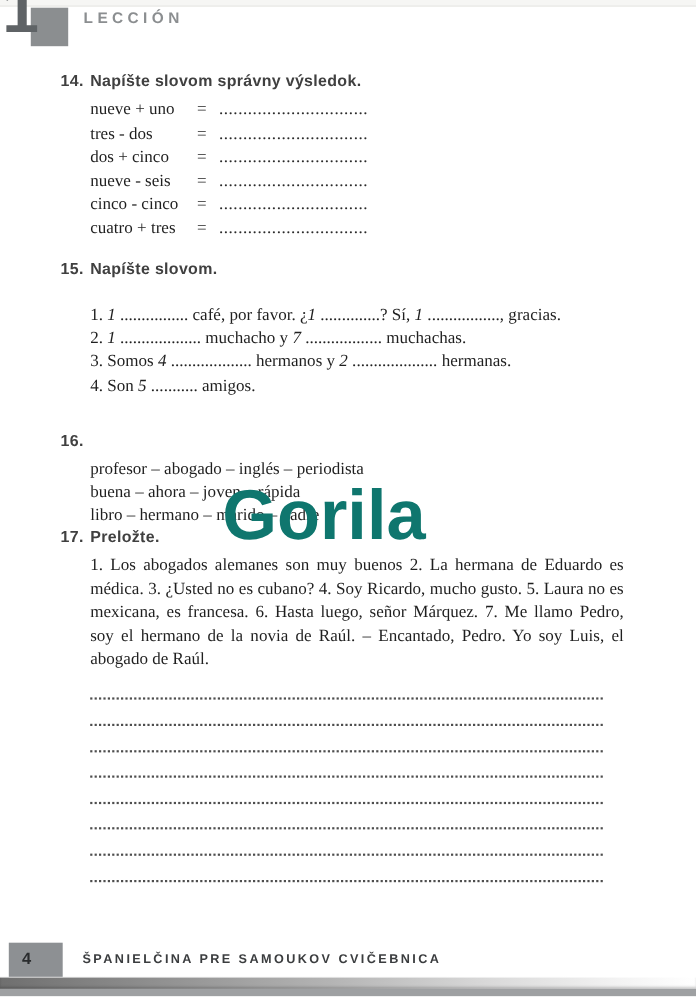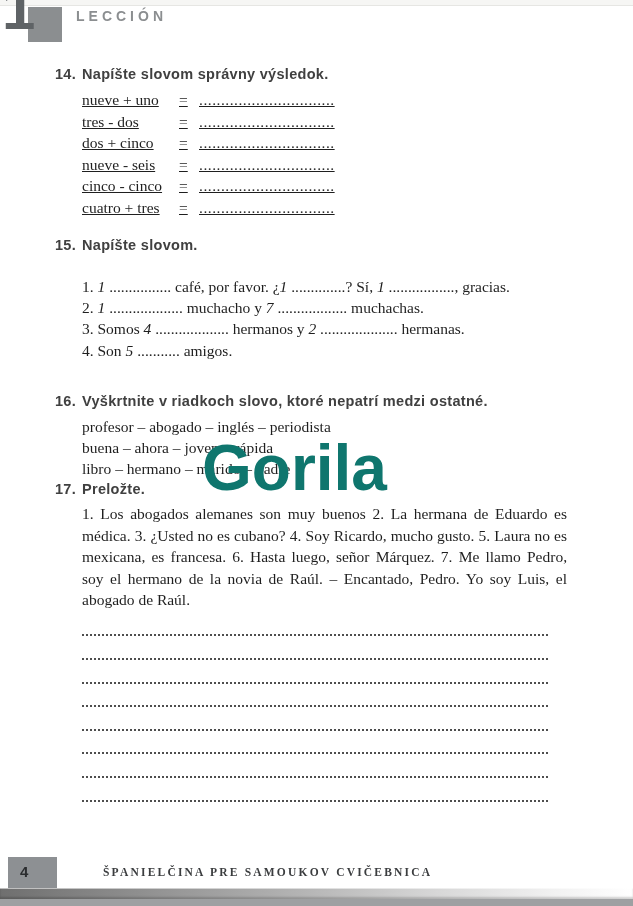--- a/index.html
+++ b/index.html
@@ -23,21 +23,21 @@
 
   
   .content { position:absolute; left:55px; top:64px; width:512px; }
   .exercise { margin-top:0; }
   .ex-heading { display:flex; font-family:"Liberation Sans","DejaVu Sans",sans-serif;
     font-weight:bold; font-size:14.5px; color:#404040; letter-spacing:0.3px; line-height:21px; }
   .ex-num { width:27px; flex:none; }
   .ex-body { margin-left:27px; font-size:15.5px; line-height:21.6px; }
 
   .ex14 .ex-body { margin-top:4px; }
-  .eq-row { display:flex; white-space:nowrap;text-decoration:underline; }
+  .eq-row { display:flex; white-space:nowrap; }
   .eq-expr { width:97px; flex:none; }
   .eq-sign { width:20px; flex:none; }
   .eq-dots { letter-spacing:0.5px; color:#2a2a2a; }
 
   .ex15 { margin-top:16px; }
   .ex15 .ex-body { margin-top:20px; line-height:21.4px; }
   .ex15 em { font-style:italic; }
 
   .ex16 { margin-top:30px; }
   .ex16 .ex-body { margin-top:5px; line-height:20.7px; }
@@ -54,22 +54,22 @@
 
   
   .page-footer { position:absolute; left:0; bottom:0; width:633px; }
   .footer-row { position:relative; height:31px; background:#ffffff; }
   .page-number-box { position:absolute; left:8px; top:0; width:49px; height:31px;
     background:#8d9093; }
   .page-number { display:block; padding-left:12px; line-height:30px;
     font-family:"Liberation Sans","DejaVu Sans",sans-serif; font-weight:bold;
     font-size:15px; color:#2a2c2e; }
   .book-title { position:absolute; left:75px; top:0; line-height:31px;
-    font-family:Liberation Serif, serif; font-weight:bold;
-    font-size:11.5px; letter-spacing:2.2px; color:#3b3d3f;margin-left:28px; }
+    font-family:Liberation Sans, sans-serif; font-weight:bold;
+    font-size:11.5px; letter-spacing:2.2px; color:#3b3d3f; }
   .gradient-bar { height:11px;
     background:linear-gradient(90deg,#6f6f6f 0%,#8f8f8f 22%,#b5b5b5 48%,#d9d9d9 70%,#f2f2f2 88%,#ffffff 100%);
     box-shadow:inset 0 1px 0 rgba(255,255,255,0.55), inset 0 -2px 2px rgba(0,0,0,0.18); }
   .bottom-strip { height:7px; background:#9ea0a2; }
 </style>
 </head>
 <body>
 
 <div class="page">
 
@@ -131,21 +131,20 @@
           <div class="fill-line"><span>1. </span><em>1</em><span> ................ café, por favor. ¿</span><em>1</em><span> ..............? Sí, </span><em>1</em><span> ................., gracias.</span></div>
           <div class="fill-line"><span>2. </span><em>1</em><span> ................... muchacho y </span><em>7</em><span> .................. muchachas.</span></div>
           <div class="fill-line"><span>3. Somos </span><em>4</em><span> ................... hermanos y </span><em>2</em><span> .................... hermanas.</span></div>
           <div class="fill-line"><span>4. Son </span><em>5</em><span> ........... amigos.</span></div>
         </div>
     </section>
 
     <section class="exercise ex16">
       <div class="ex-heading">
         <span class="ex-num">16.</span>
-        <span class="ex-title">Vyškrtnite v riadkoch slovo, ktoré nepatrí medzi ostatné.</span>
       </div>
       <div class="ex-body">
           <div class="word-row">profesor – abogado – inglés – periodista</div>
           <div class="word-row">buena – ahora – joven – rápida</div>
           <div class="word-row">libro – hermano – marido – padre</div>
         </div>
     </section>
 
     <section class="exercise ex17">
       <div class="ex-heading">

